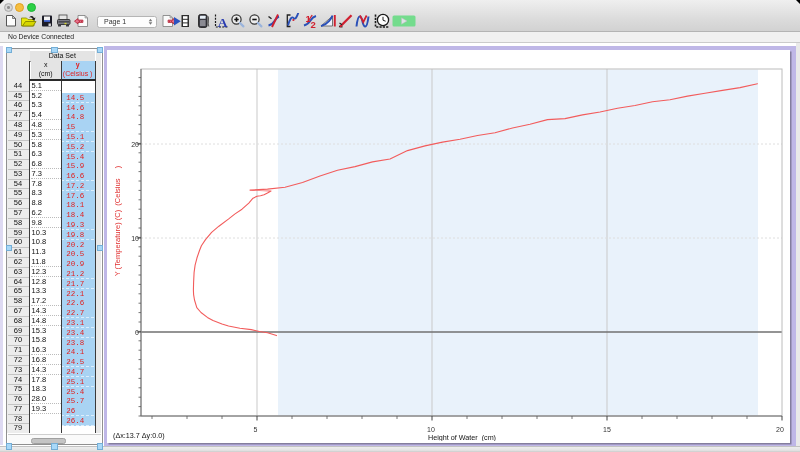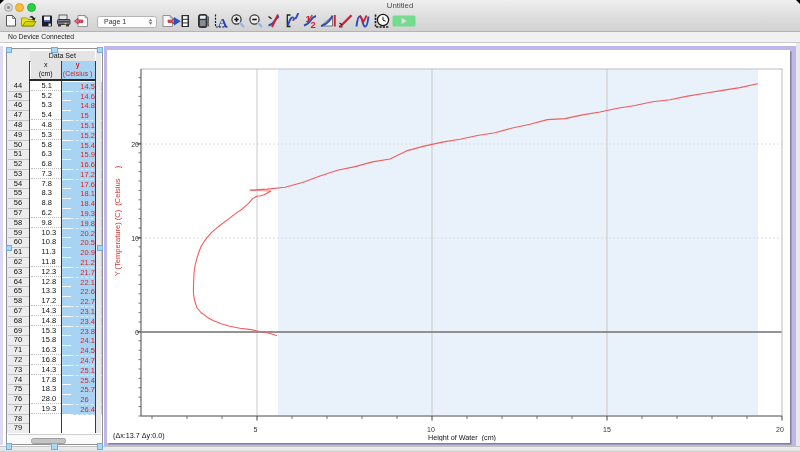--- a/index.html
+++ b/index.html
@@ -28,23 +28,23 @@
 #rncol{position:absolute;left:0;top:0;width:23px;height:383.5px;background:#ececec;}
 #hsep{position:absolute;left:22.7px;top:30.3px;width:66.5px;height:1.5px;background:#2a2a2a;}
 #vb1{position:absolute;left:22.7px;top:11.5px;width:1px;height:372px;background:#3a3a3a;}
 #vb2{position:absolute;left:54.2px;top:11.5px;width:1px;height:372px;background:#3a3a3a;}
 #vb3{position:absolute;left:88.1px;top:11.5px;width:1px;height:372px;background:#3a3a3a;}
 #rstrip{position:absolute;left:89.6px;top:0px;width:5.4px;height:383.5px;background:#e9e9e9;}
 .trow{position:absolute;left:0;width:95.5px;height:9.79px;font-size:7.5px;}
 .trow .rn{position:absolute;left:1px;top:0;width:21px;height:9.79px;text-align:center;color:#111;
  line-height:10.3px;border-bottom:1px solid #c4c4c4;}
 .trow .xc{position:absolute;left:24.1px;top:0;width:29.8px;height:9.3px;color:#111;line-height:10.3px;
- border-bottom:1px dotted #bbb;padding-left:11px;background:#fff;}
-.trow .yc{position:absolute;left:54.8px;top:1px;width:32.6px;height:9.3px;color:#e02020;line-height:10.3px;
- border-bottom:1px dashed #ddeefc;padding-left:19px;background:#a9d3f3;}
+ border-bottom:1px dotted #bbb;padding-left:1px;background:#fff;}
+.trow .yc{position:absolute;left:54.8px;top:12px;width:32.6px;height:9.3px;color:#e02020;line-height:10.3px;
+ border-bottom:1px dashed #ddeefc;padding-left:5px;background:#a9d3f3;font-family:Liberation Mono, monospace;}
 .trow .ye{background:#fff;border-bottom:1px dotted #bbb;}
 #tsb{position:absolute;left:1px;top:385px;width:93px;height:9px;background:#fafafa;border-top:1px solid #cfcfcf;}
 #tsb .thumb{position:absolute;left:23px;top:2.6px;width:33px;height:4.6px;border-radius:2.5px;
  background:#c4c4c4;border:1px solid #a0a0a0;}
 .hd{position:absolute;width:4.8px;height:4.8px;background:#a8d8f8;border:0.5px solid #74aed6;z-index:40;}
 .tk{font-size:7px;fill:#333;font-family:"Liberation Sans",sans-serif;}
 .yt{font-size:7.5px;fill:#e03030;font-family:"Liberation Sans",sans-serif;}
 .xt2{font-size:7.2px;fill:#111;font-family:"Liberation Sans",sans-serif;}
 #pgdd{position:absolute;left:97px;top:16px;width:58px;height:9.5px;background:#fdfdfd;
  border:1px solid #b5b5b5;border-radius:2.5px;font-size:7px;color:#333;line-height:9.5px;}
@@ -346,21 +346,20 @@
     <div class="hd" style="left:96.6px;top:46.6px"></div>
     <div class="hd" style="left:5.6px;top:244.6px"></div>
     <div class="hd" style="left:96.6px;top:244.6px"></div>
     <div class="hd" style="left:5.6px;top:443.1px"></div>
     <div class="hd" style="left:51.1px;top:443.1px"></div>
     <div class="hd" style="left:96.6px;top:443.1px"></div>
 <div id="titlebar">
  <div class="tl" style="left:4px;background:radial-gradient(circle,#8e8e8e 0 22%,#d9d9d9 40%,#c2c2c2);border:0.5px solid #ababab"></div>
  <div class="tl" style="left:15px;background:#f6be40;border:0.5px solid #e0a020"></div>
  <div class="tl" style="left:26.5px;background:#2bd045;border:0.5px solid #1fb434"></div>
- <div id="wtitle">Untitled</div>
 </div>
 <svg width="420" height="20" viewBox="0 13 420 20" style="position:absolute;left:0;top:13px">
 
 <path d="M6.5 15.5 h6 l3 3 v7.5 h-9 z" fill="#fdfdfd" stroke="#555" stroke-width="1"></path>
 <path d="M12.5 15.5 l3 3 h-3 z" fill="#cfcfcf" stroke="#555" stroke-width="0.7"></path>
 
 <path d="M21.5 18 h5 l1.5 1.5 h6 v6.5 h-12.5 z" fill="#e8e80a" stroke="#8a8a00" stroke-width="0.8"></path>
 <path d="M22.5 26 l3 -4.5 h10.5 l-3 4.5 z" fill="#d6d600" stroke="#7a7a00" stroke-width="0.8"></path>
 <path d="M29 17.5 q3.5 -3 5 0.5 l1.5 -0.5 l-1 3 l-2.8 -1 l1.2 -0.6 q-1.4 -2.4 -3.9 -1.4 z" fill="#1a1a1a"></path>
 

